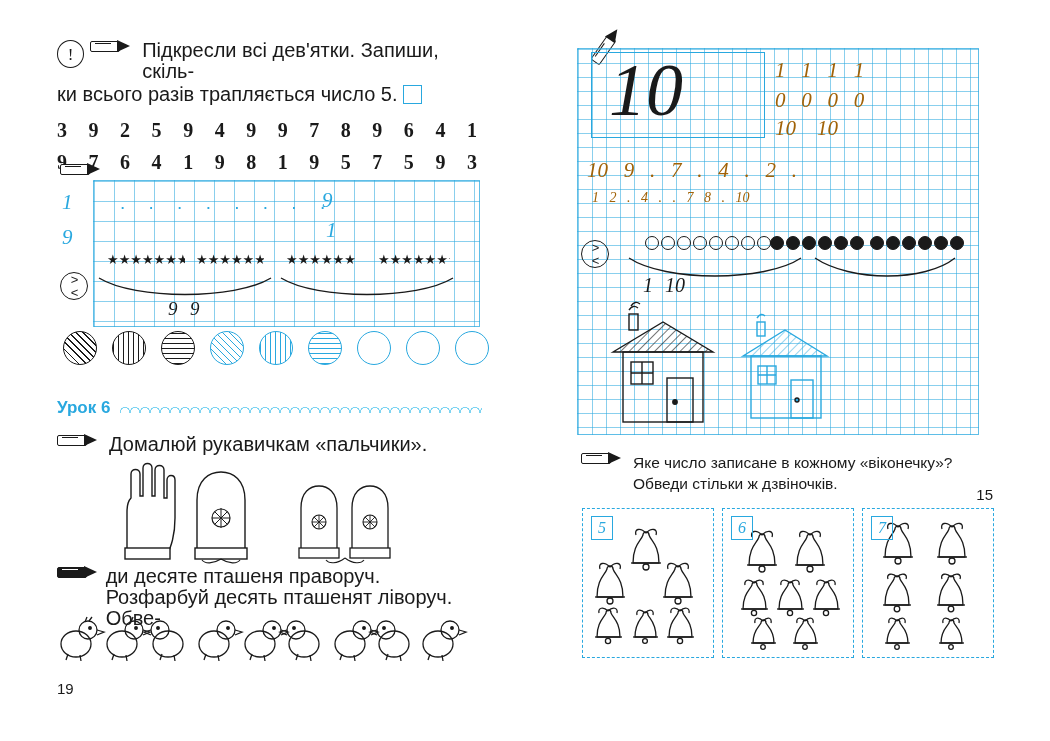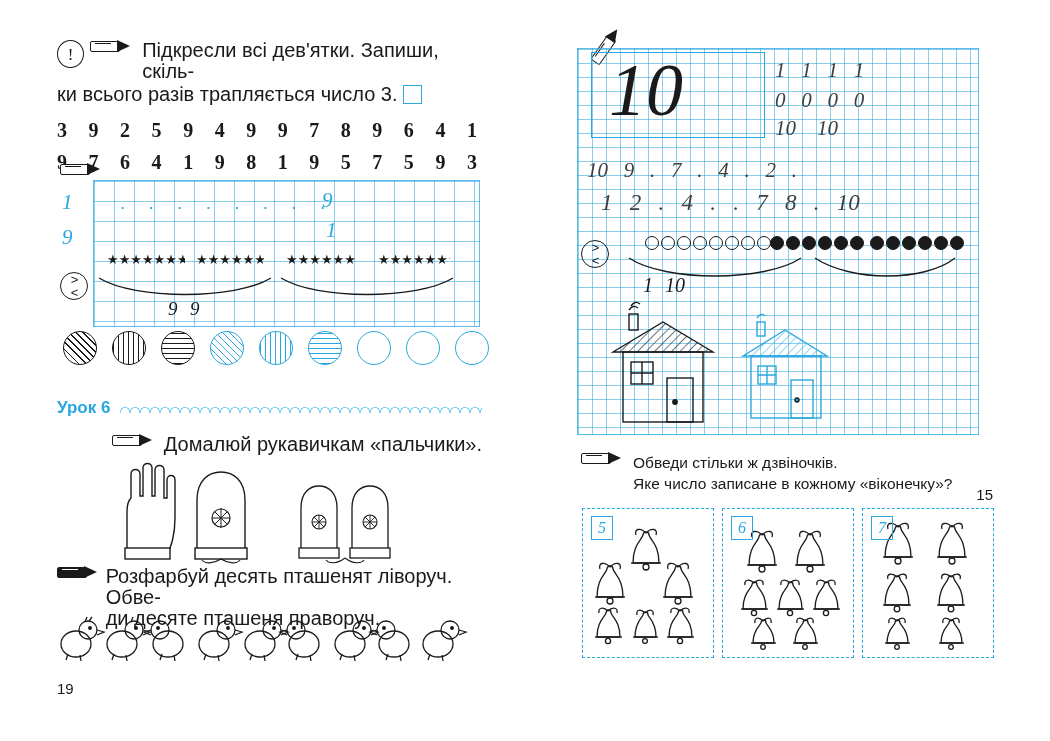--- a/index.html
+++ b/index.html
@@ -89,35 +89,35 @@
   
   .lesson{position:absolute;left:57px;top:398px;display:flex;align-items:center;gap:10px;width:425px;}
   .lesson .lbl{color:#29a8df;font-weight:bold;font-size:17px;white-space:nowrap;}
   .lesson .wave{
     flex:1;height:10px;
     background:
       radial-gradient(circle at 5px 9px, transparent 4px, #6ecff0 4px, #6ecff0 5px, transparent 5.2px) 0 0/10px 10px repeat-x;
     opacity:.9;
   }
 
-  .t2{position:absolute;left:57px;top:434px;width:425px;display:flex;align-items:flex-start;gap:8px;justify-content:flex-end;}
+  .t2{position:absolute;left:57px;top:434px;width:425px;display:flex;align-items:flex-start;gap:8px;}
   .t3{position:absolute;left:57px;top:566px;width:425px;display:flex;align-items:flex-start;gap:8px;}
 
   .folio{position:absolute;bottom:44px;font-size:15px;color:#1a1a1a;}
   .folio.l{left:57px;}
   .folio.r{right:57px;text-align:right;}
 
   
   .rtask{position:absolute;font-size:15.5px;line-height:21px;}
 
   .bigbox{
     position:absolute;border:1.6px solid #29a8df;background:transparent;
   }
   .num-hand{
-    font-family:"Liberation Serif",serif;font-style:italic;color:#404040;position:absolute;
+    font-family:"Liberation Serif",serif;font-style:italic;color:#a16207;position:absolute;
   }
 
   .beadrow{position:absolute;display:flex;gap:2px;}
   .bead{width:12px;height:12px;border:1.3px solid #1a1a1a;border-radius:50%;}
   .bead.f{background:#1a1a1a;}
   .bp{
     width:130px;height:148px;border:1.4px dashed #29a8df;position:relative;
   }
   .bp .nbox{
     position:absolute;left:8px;top:7px;width:20px;height:22px;border:1.4px solid #29a8df;
@@ -135,21 +135,21 @@
 
     <div class="t1">
       <div class="row1">
         <span class="excl">!</span>
         <span class="pencil">
             <i></i>
           </span>
         <span class="task-text words">Підкресли всі дев'ятки. Запиши, скіль-</span>
       </div>
       <div class="task-text" style="margin-top:2px;">
-        <span>ки всього разів трапляється число 3.</span>
+        <span>ки всього разів трапляється число 5.</span>
         <span class="blue-sq"></span>
       </div>
 
       <div class="digits">
         <span>3</span>
         <span>9</span>
         <span>2</span>
         <span>5</span>
         <span>9</span>
         <span>4</span>
@@ -252,22 +252,22 @@
       <circle cx="265" cy="62" r="7" fill="none" stroke="#1a1a1a" stroke-width="1.1"></circle>
       <path d="M265,55 L265,69 M258,62 L272,62 M260,57 L270,67 M270,57 L260,67" stroke="#1a1a1a" stroke-width=".9"></path>
       <path d="M240,98 C232,104 224,104 221,100 M240,98 C248,104 256,104 259,100" fill="none" stroke="#1a1a1a" stroke-width="1.1"></path>
     </svg>
 
     <div class="t3">
       <span class="pencil dark">
           <i style="background:#fff;"></i>
         </span>
       <div class="task-text">
+        <div>ди десяте пташеня праворуч.</div>
         <div>Розфарбуй десять пташенят ліворуч. Обве-</div>
-        <div>ди десяте пташеня праворуч.</div>
       </div>
     </div>
 
     <svg style="position:absolute;left:58px;top:612px;" width="420" height="55">
       <g stroke="#1a1a1a" fill="none" stroke-width="1.3">
         <g transform="translate(0,6)">
           <ellipse cx="18" cy="26" rx="15" ry="13"></ellipse>
             <circle cx="30" cy="12" r="9"></circle>
           <circle cx="32" cy="10" r="1.3" fill="#1a1a1a"></circle>
             <path d="M39,12 l7,2 -7,3"></path>
@@ -369,21 +369,21 @@
       <span>10</span>&nbsp;&nbsp;
       <span>9</span>&nbsp;&nbsp;
       <span>.</span>&nbsp;&nbsp;
       <span>7</span>&nbsp;&nbsp;
       <span>.</span>&nbsp;&nbsp;
       <span>4</span>&nbsp;&nbsp;
       <span>.</span>&nbsp;&nbsp;
       <span>2</span>&nbsp;&nbsp;
       <span>.</span>
     </div>
-    <div class="num-hand" style="left:76px;top:190px;font-size:23px;">
+    <div class="num-hand" style="left:67px;top:190px;font-size:14px;">
       <span>1</span>&nbsp;&nbsp;
       <span>2</span>&nbsp;&nbsp;
       <span>.</span>&nbsp;&nbsp;
       <span>4</span>&nbsp;&nbsp;
       <span>.</span>&nbsp;&nbsp;
       <span>.</span>&nbsp;&nbsp;
       <span>7</span>&nbsp;&nbsp;
       <span>8</span>&nbsp;&nbsp;
       <span>.</span>&nbsp;&nbsp;
       <span>10</span>
@@ -454,22 +454,22 @@
           <line x1="0" y1="0" x2="0" y2="6" stroke="#29a8df" stroke-width="1"></line>
         </pattern>
       </defs>
     </svg>
 
     <div style="position:absolute;left:56px;top:452px;width:430px;display:flex;gap:8px;align-items:flex-start;">
       <span class="pencil">
           <i></i>
         </span>
       <div class="rtask" style="position:static;">
+        <div>Яке число записане в кожному «віконечку»?</div>
         <div>Обведи стільки ж дзвіночків.</div>
-        <div>Яке число записане в кожному «віконечку»?</div>
       </div>
     </div>
 
     <div style="position:absolute;left:57px;top:508px;display:flex;gap:8px;">
 
       <div class="bp">
         <div class="nbox">5</div>
         <svg width="130" height="148">
           <g fill="none" stroke="#1a1a1a" stroke-width="1.3">
             <g transform="translate(50,22)">

